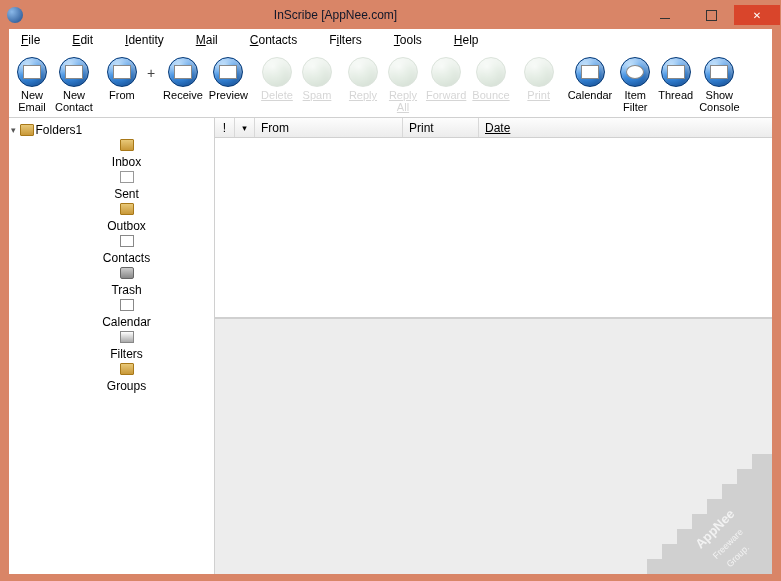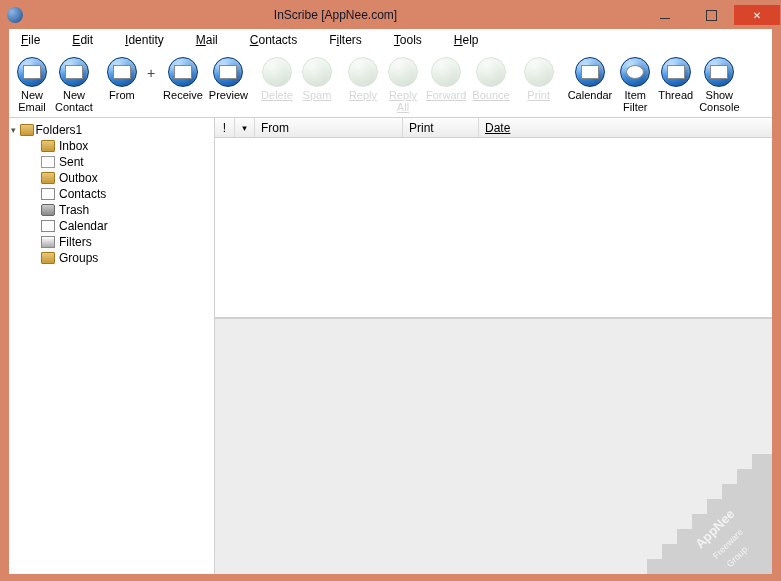--- a/index.html
+++ b/index.html
@@ -113,21 +113,21 @@
   border-top: 1px solid #d0d0d0;
 }
 .sidebar {
   width: 206px;
   border-right: 1px solid #d0d0d0;
   padding: 4px 2px;
   background: #fff;
 }
 .tree-root { display: flex; align-items: center; gap: 2px; padding: 1px 0; }
 .tree-root .tri { font-size: 9px; color: #555; }
-.tree-item { display: flex; align-items: center; gap: 4px; padding: 1px 0 1px 30px; }
+.tree-item { display: flex; align-items: center; gap: 4px; padding: 1px 0 1px 30px; flex-direction: column; }
 .fico { width: 14px; height: 12px; display: inline-block; }
 .fico.folder { background: linear-gradient(#e8c878, #c89838); border: 1px solid #a87818; border-radius: 1px; }
 .fico.page { background: #fff; border: 1px solid #999; }
 .fico.trash { background: linear-gradient(#ccc, #888); border: 1px solid #666; border-radius: 2px; }
 .fico.cal { background: #fff; border: 1px solid #888; }
 .fico.filter { background: linear-gradient(#fff, #aaa); border: 1px solid #888; }
 .fico.contacts { background: #fff; border: 1px solid #888; }
 .mainarea { flex: 1; display: flex; flex-direction: column; }
 .list-header {
   display: flex;

